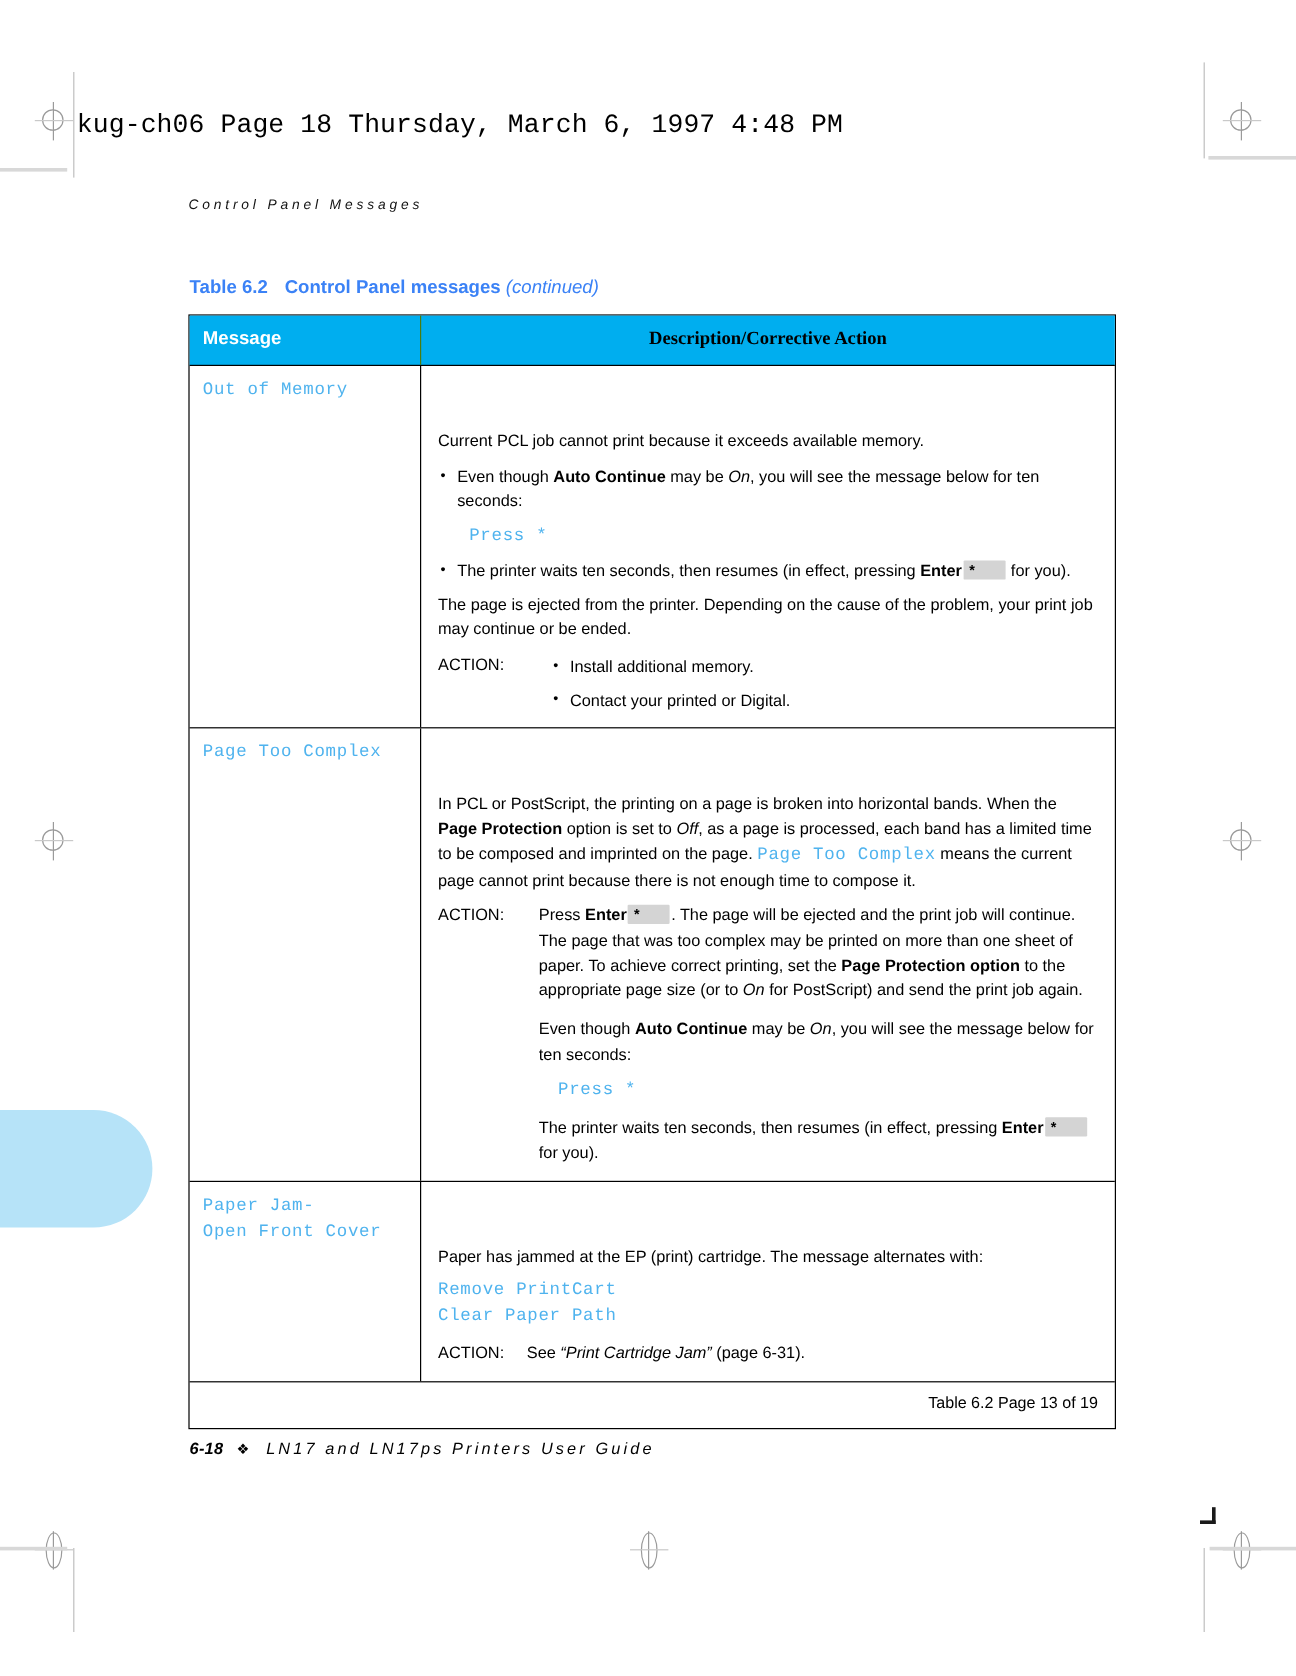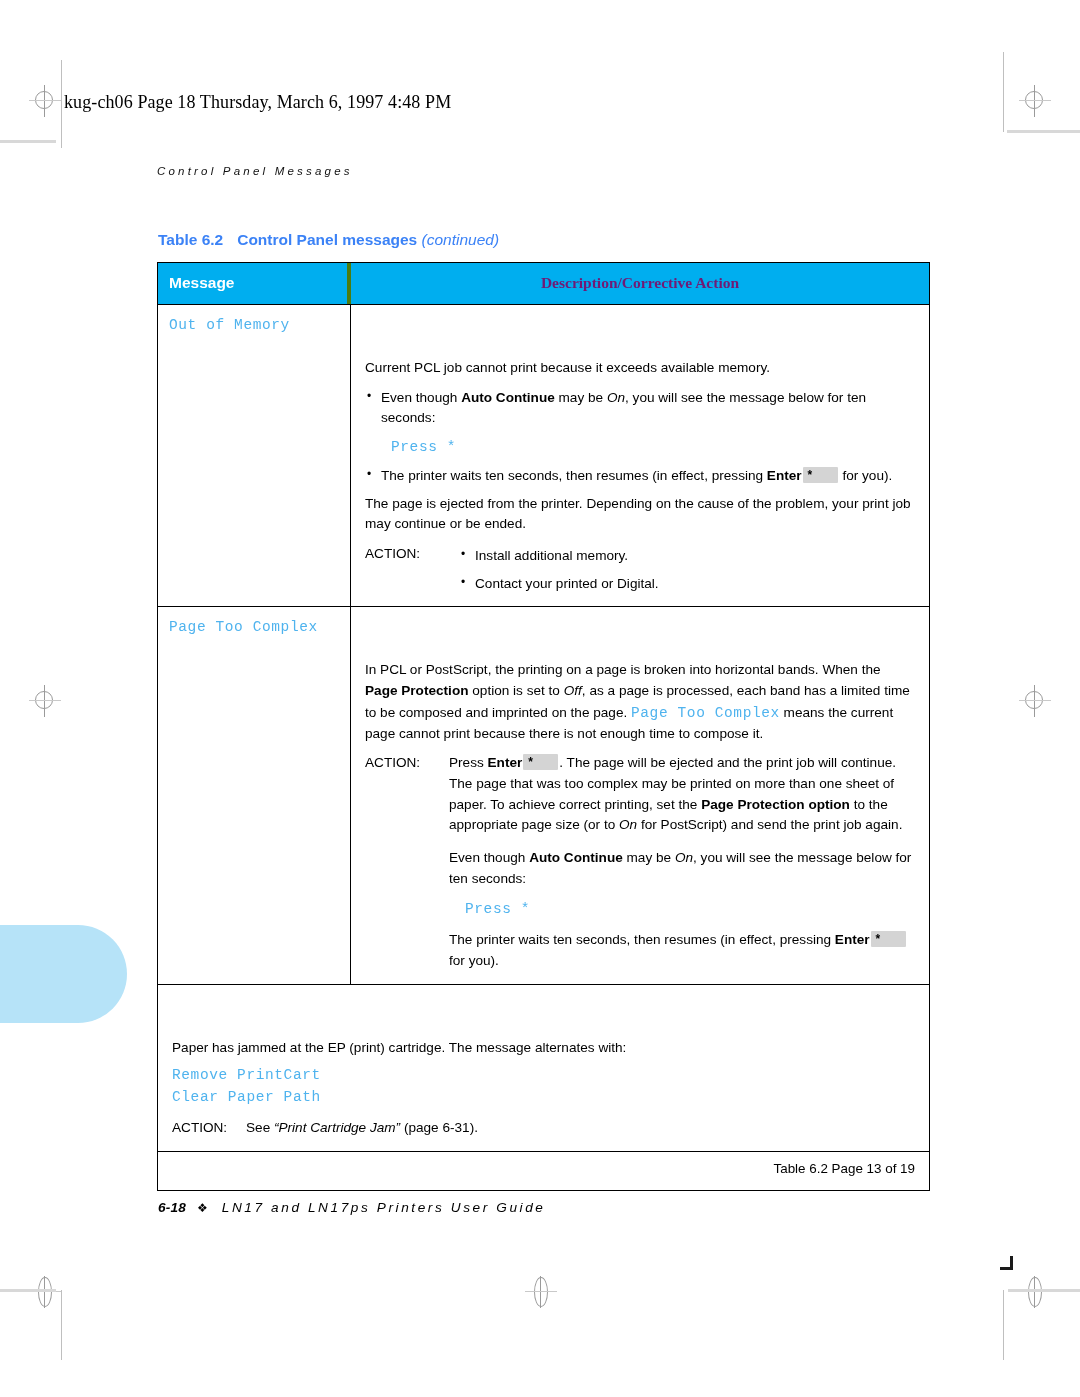--- a/index.html
+++ b/index.html
@@ -68,22 +68,22 @@
     height: 98px;
     background: #b6e3f8;
     border-radius: 0 50px 50px 0;
   }
 
   
   .slug {
     position: absolute;
     left: 64px;
     top: 92px;
-    font-family: Liberation Serif, serif;
-    font-size: 18px;
+    font-family: Liberation Mono, monospace;
+    font-size: 22px;
     letter-spacing: .1px;
     white-space: nowrap;
     color: #000;
   }
 
   
   .running-head {
     position: absolute;
     left: 157px;
     top: 165px;
@@ -139,33 +139,33 @@
 
   
   .hdr {
     background: #00AEEF;
     border-bottom: 1px solid #000;
     display: flex;
   }
   .hdr .h-msg {
     width: 193px;
     flex: 0 0 193px;
-    border-right: 4px solid #4d7c0f;
+    border-right: 1px solid #4d7c0f;
     box-sizing: border-box;
     padding: 11px 0 12px 11px;
     color: #ffffff;
     font-weight: bold;
     font-size: 15.5px;
   }
   .hdr .h-desc {
     flex: 1 1 auto;
     box-sizing: border-box;
     padding: 11px 0 12px 0;
     text-align: center;
-    color: #701a75;
+    color: #000000;
     font-family: "Liberation Serif", serif;
     font-weight: bold;
     font-size: 15.5px;
   }
 
   
   .mono {
     font-family: "Liberation Mono", "DejaVu Sans Mono", monospace;
     color: #4FB3EE;
     font-size: 14.5px;
@@ -383,20 +383,24 @@
 
           <div class="mono" style="margin:8px 0 10px 16px;">Press *</div>
 
           <p style="margin-bottom:0;"><span>The printer waits ten seconds, then resumes (in effect, pressing </span><b>Enter</b><span class="keycap">*</span><span> for you).</span></p>
         </div>
       </div>
     </div>
   </div>
 
   <div class="row">
+    <div class="c-msg">
+      <div class="mono">Paper Jam-</div>
+      <div class="mono">Open Front Cover</div>
+    </div>
     <div class="c-desc bodytext">
       <p style="margin-bottom:6px;">Paper has jammed at the EP (print) cartridge. The message alternates with:</p>
       <div class="mono mono-block">Remove PrintCart
 Clear Paper Path</div>
       <div class="action-row" style="margin-top:10px;">
         <div class="action-lbl">ACTION:</div>
         <div class="action-body">
           <span>See </span><i>“Print Cartridge Jam”</i><span> (page 6-31).</span>
         </div>
       </div>

